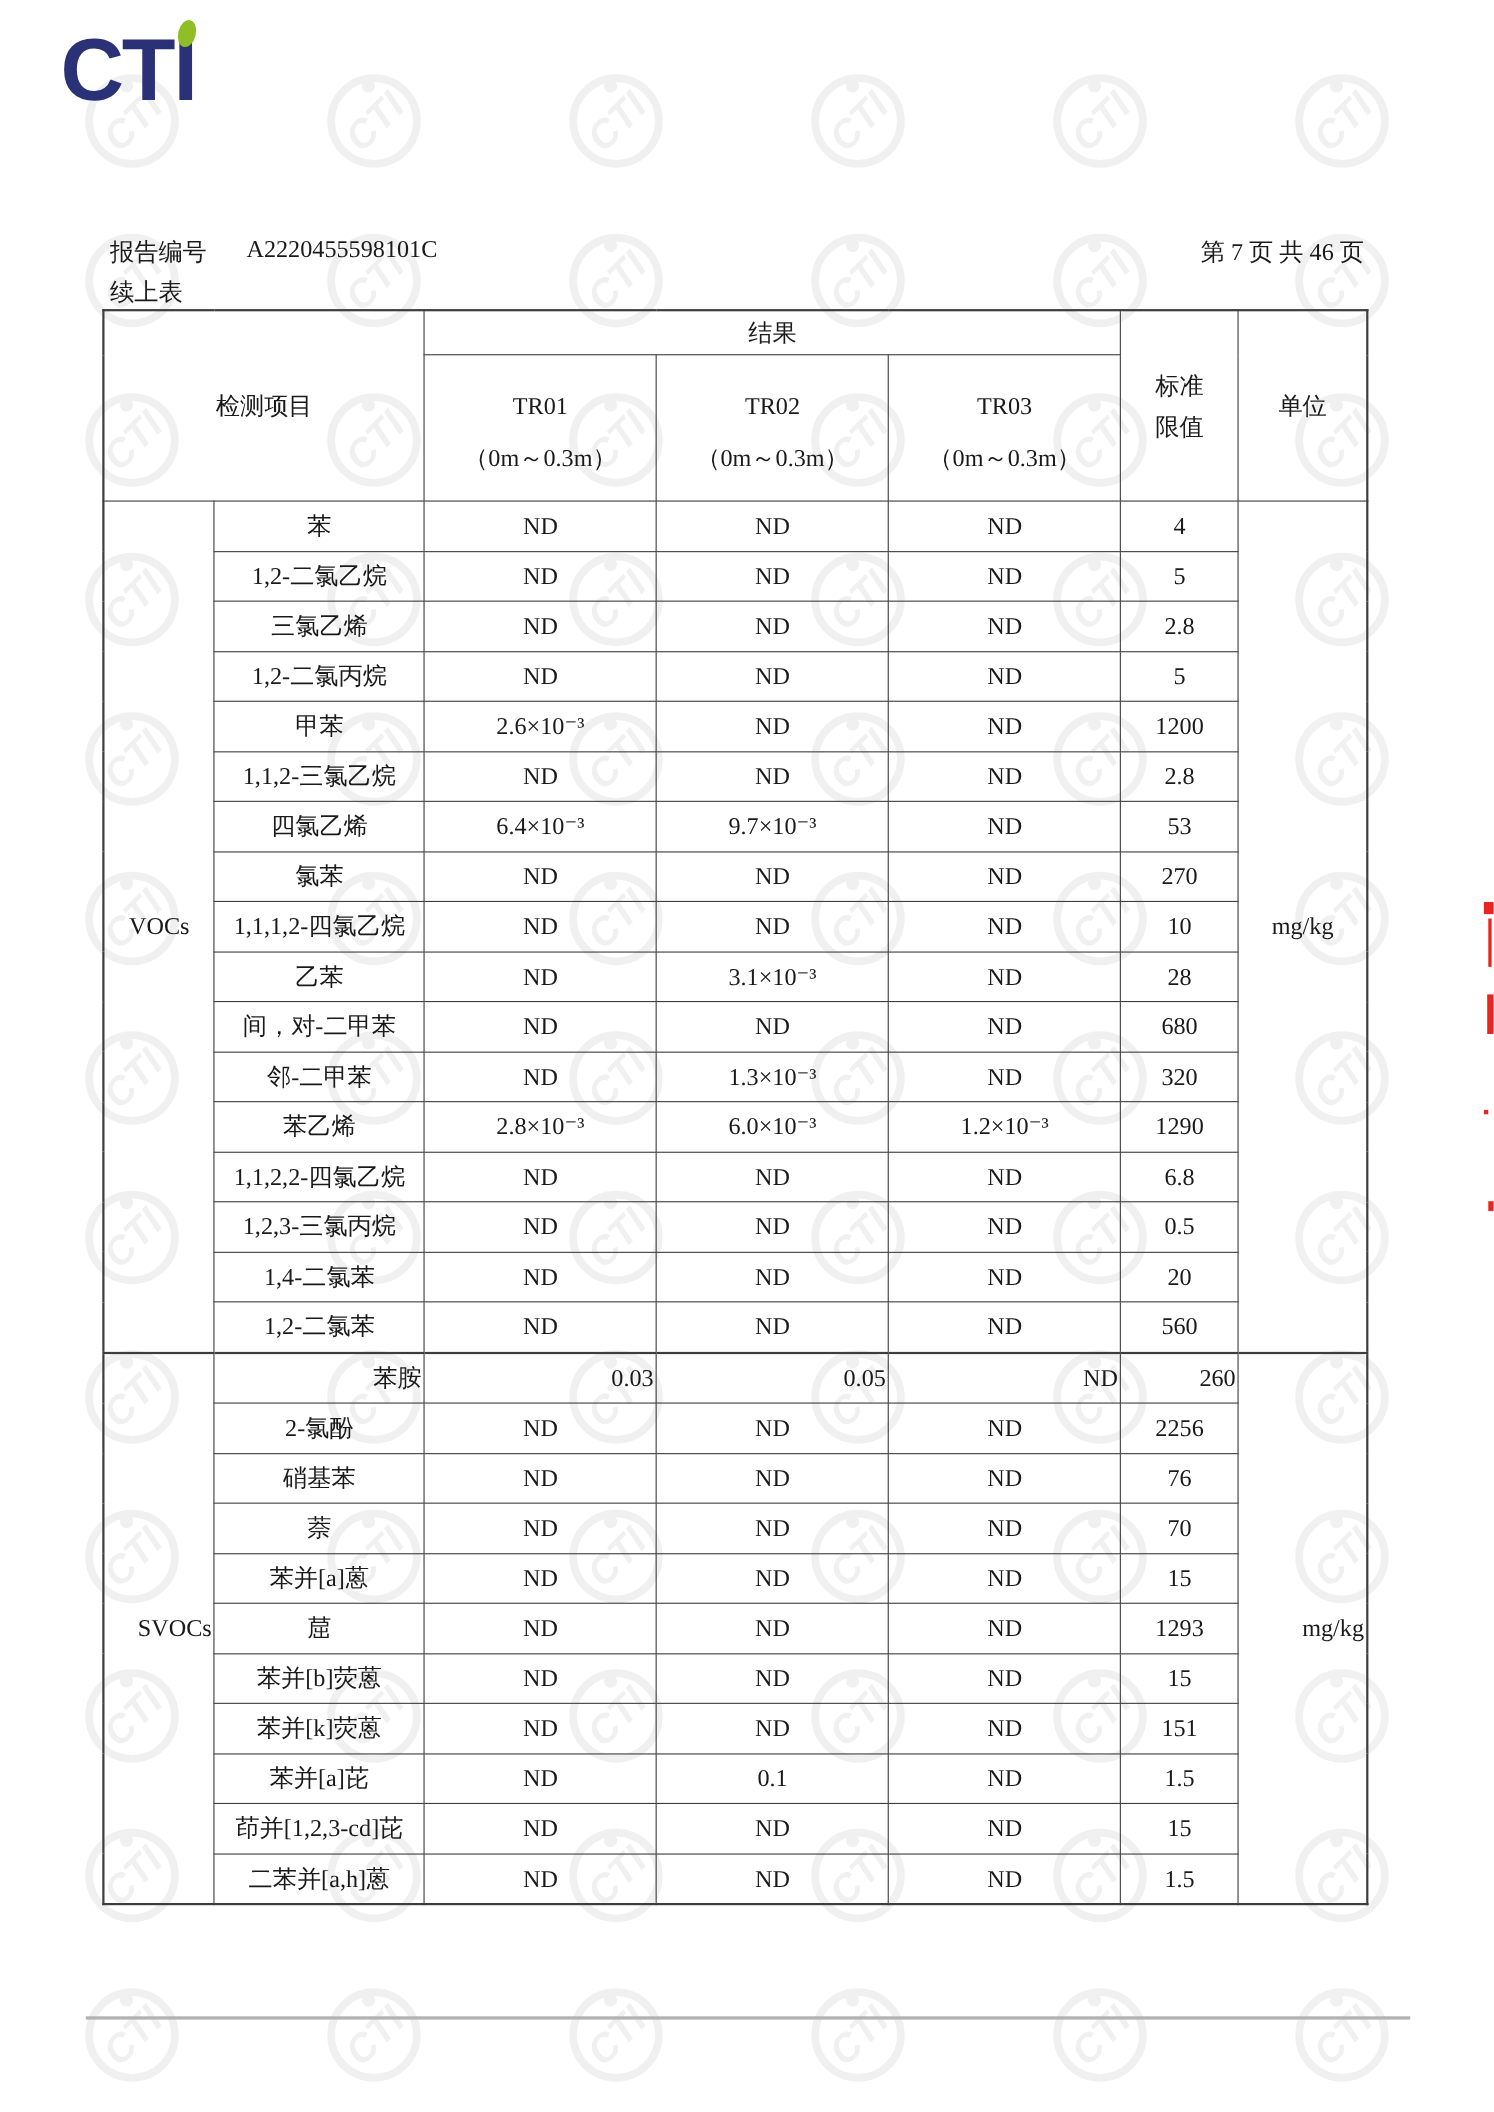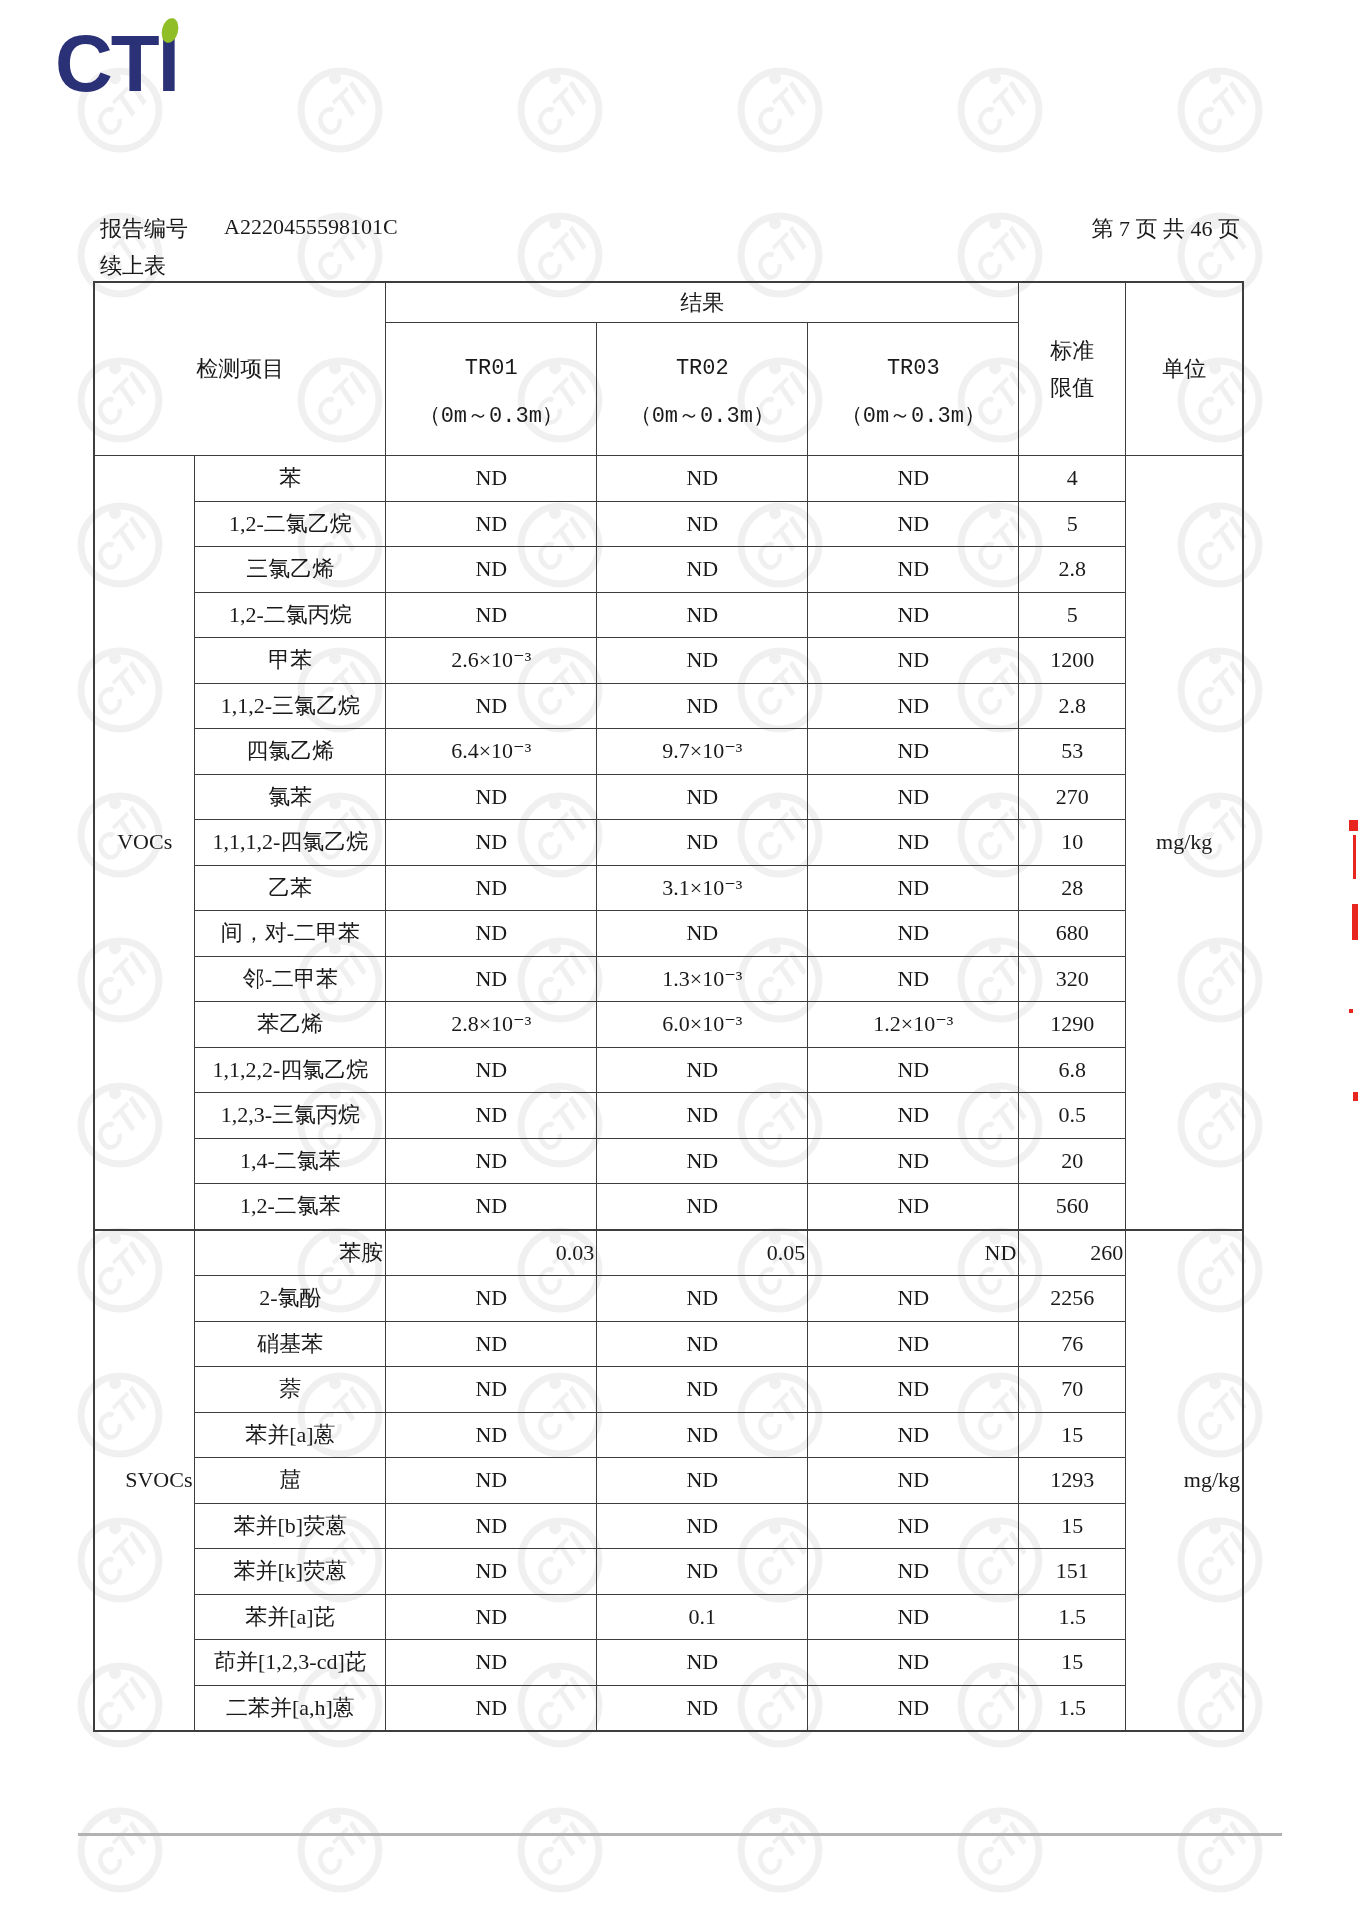--- a/index.html
+++ b/index.html
@@ -47,21 +47,21 @@
   }
   table.results th, table.results td{
     border:1px solid #3d3d3d;
     text-align:center;vertical-align:middle;
     font-size:22px;font-weight:normal;padding:0 2px;
     background:transparent;
   }
   .col-group{width:100px;} .col-item{width:189px;}
   .col-tr{width:209px;} .col-limit{width:106px;} .col-unit{width:116px;}
   tr.hdr1 th{height:39px;}
-  tr.hdr2 th{height:132px;font-family:Liberation Mono, monospace;}
+  tr.hdr2 th{height:132px;}
   .tr-cell span{display:block;line-height:1.0;}
   .tr-cell .tr-name{margin-bottom:26px;margin-top:8px;}
   .prewrap{white-space:pre-line;line-height:1.7;}
   tbody td{height:44.5px;}
   tr.section-start td{border-top-width:2px;text-align:right;}
   
   .red-mark{position:absolute;background:#e8251f;z-index:3;}
   .rm1{left:1349px;top:820px;width:9px;height:11px;}
   .rm2{left:1353px;top:835px;width:3px;height:44px;}
   .rm3{left:1352px;top:904px;width:6px;height:36px;}

